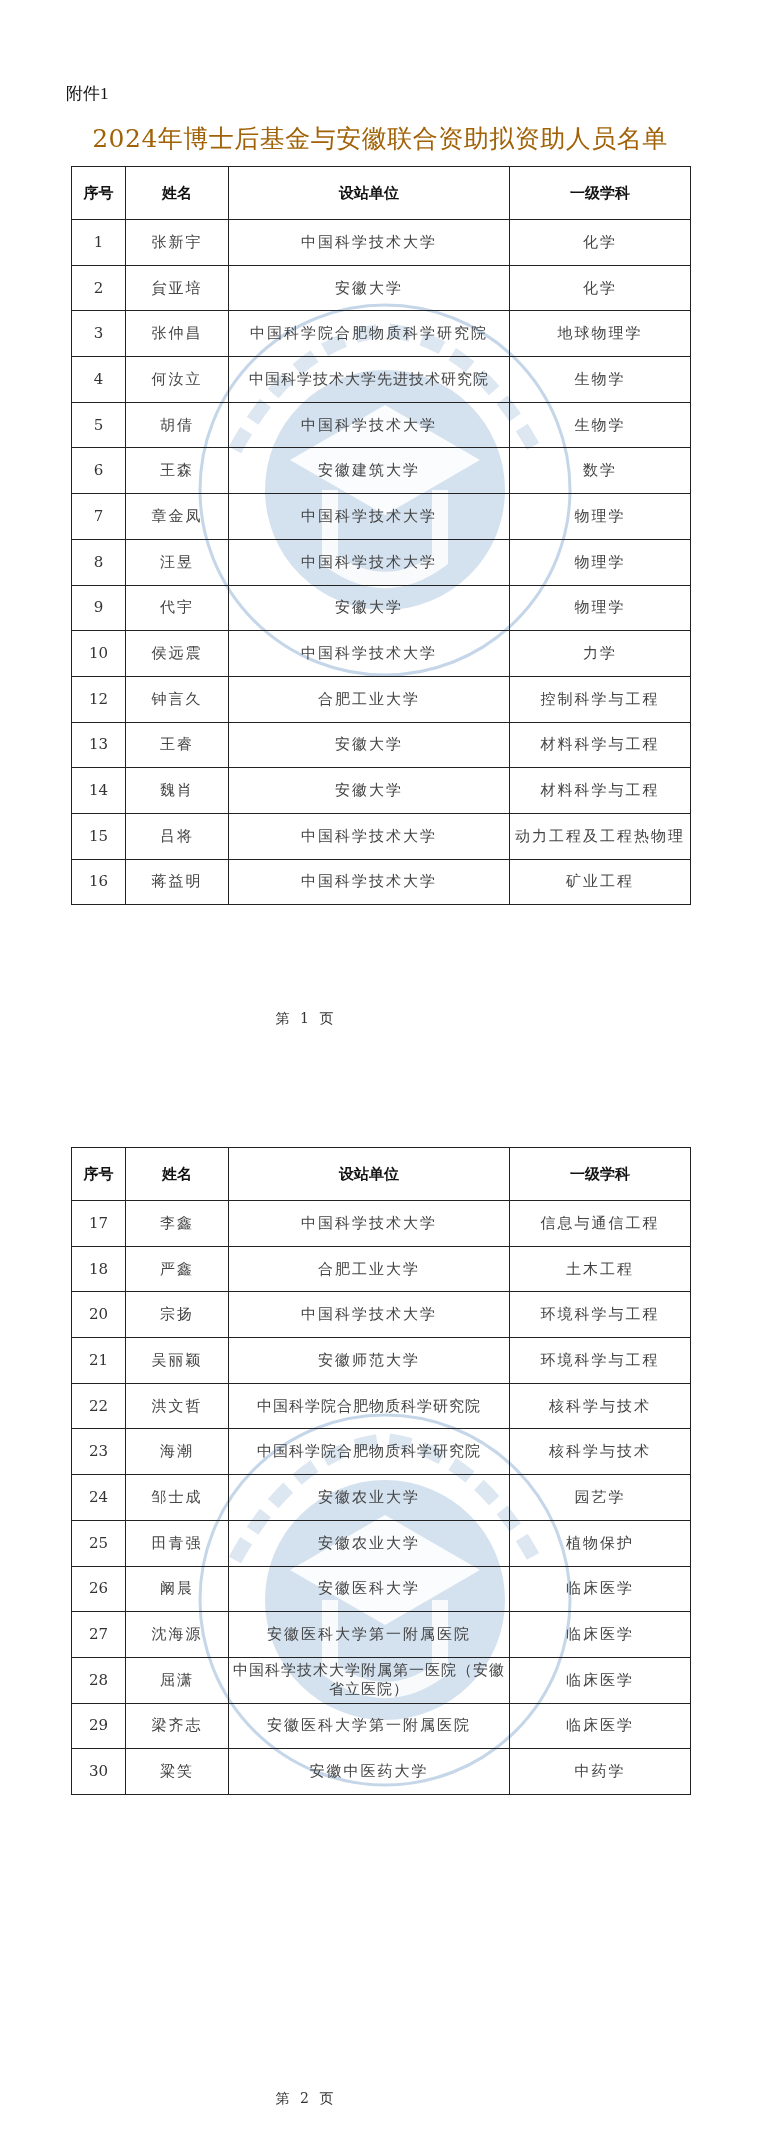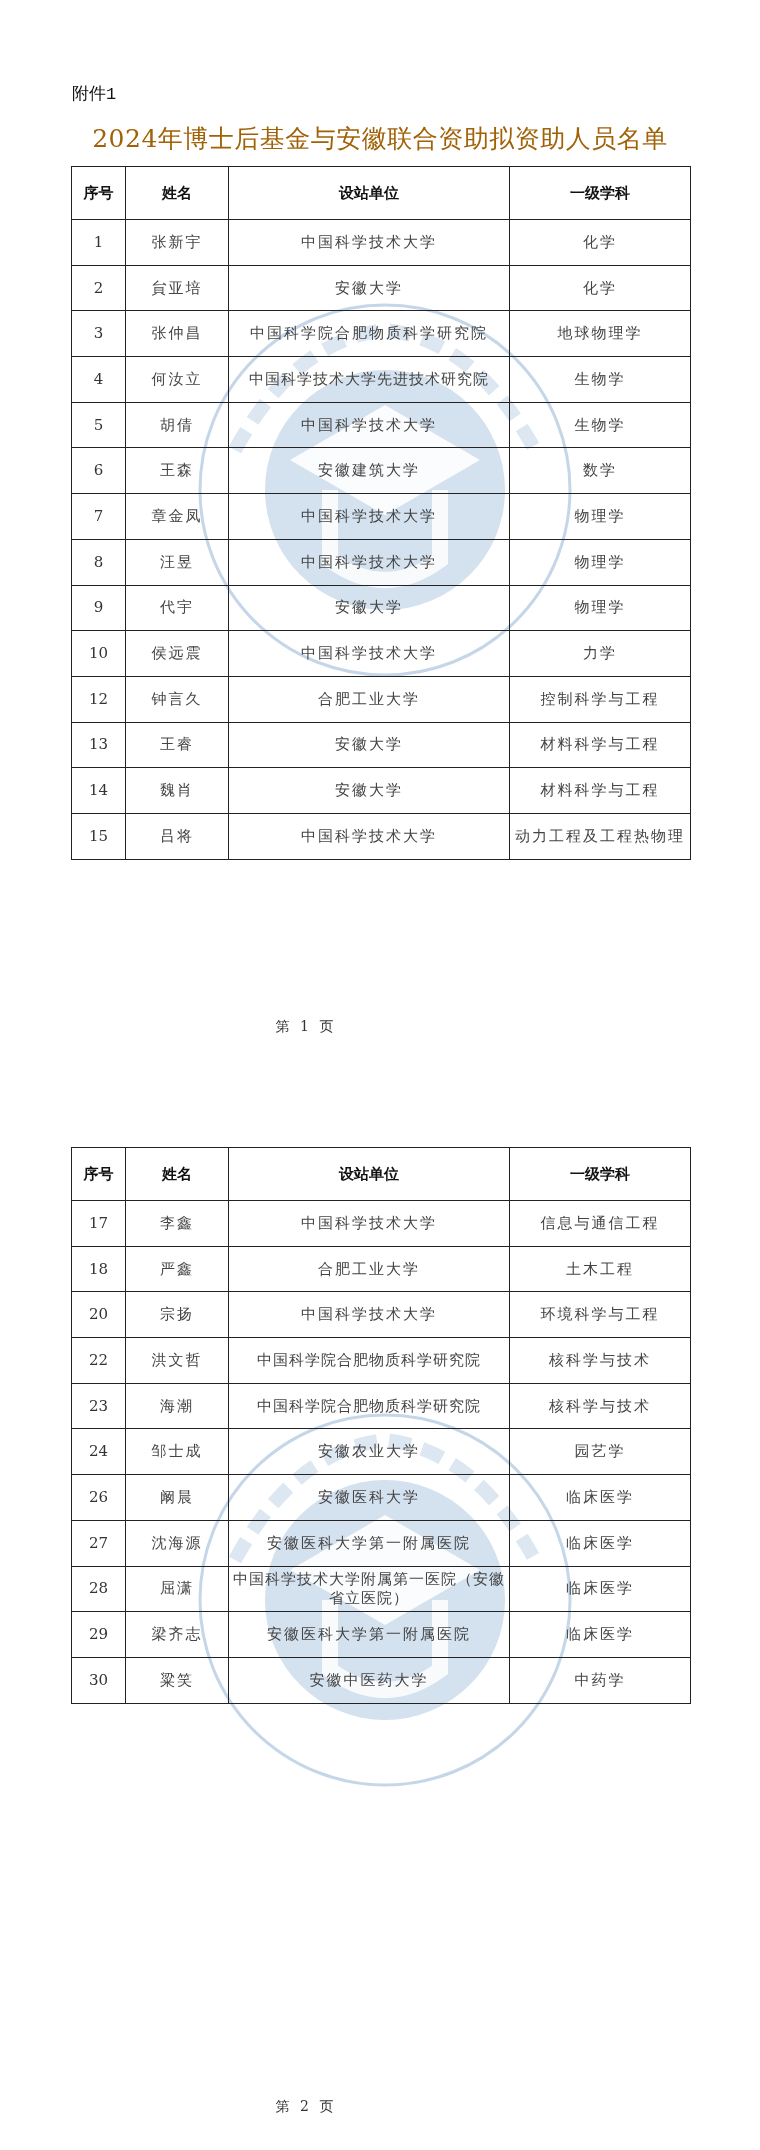--- a/index.html
+++ b/index.html
@@ -2,22 +2,22 @@
 <html><head>
   <meta charset="utf-8">
   <style>
     html, body { margin: 0; padding: 0; background: #ffffff; }
     body {
       width: 760px; height: 2150px; position: relative; overflow: hidden;
       font-family: "DejaVu Serif", "Liberation Serif", serif;
       color: #222;
     }
     .attachment-label {
-      position: absolute; left: 72px; top: 82px;
-      font-family: Liberation Mono, monospace;
+      position: absolute; left: 66px; top: 82px;
+      font-family: Liberation Serif, serif;
       font-size: 17px; color: #111;
     }
     .doc-title {
       position: absolute; left: 0; width: 760px; top: 122px;
       text-align: center;
       font-family: "DejaVu Serif", "Liberation Serif", serif;
       font-size: 25px; color: #a16207; letter-spacing: 0.5px;
     }
     .watermark {
       position: absolute; left: 195px; width: 380px; height: 380px;
@@ -45,21 +45,21 @@
       height: 53px;
     }
     table.roster td {
       font-family: "DejaVu Serif", "Liberation Serif", serif;
       font-size: 15px; color: #444; letter-spacing: 2px; line-height: 19px;
     }
     table.roster td.no { letter-spacing: 0; color: #333; }
     .page-no {
       position: absolute; left: 0; width: 612px; text-align: center;
       font-family: "DejaVu Serif", "Liberation Serif", serif;
-      font-size: 14px; color: #333; letter-spacing: 3px; margin-top: 8px;
+      font-size: 14px; color: #333; letter-spacing: 3px;
     }
   </style>
 </head>
 <body>
 
 <div class="attachment-label">附件1</div>
 <div class="doc-title">2024年博士后基金与安徽联合资助拟资助人员名单</div>
 
 <svg class="watermark" style="top:300px" viewBox="0 0 380 380">
   <circle cx="190" cy="190" r="185" fill="none" stroke="#2f6fb0" stroke-width="3"></circle>
@@ -162,20 +162,26 @@
         <td>魏肖</td>
         <td>安徽大学</td>
         <td>材料科学与工程</td>
       </tr>
     <tr>
         <td class="no">15</td>
         <td>吕将</td>
         <td>中国科学技术大学</td>
         <td>动力工程及工程热物理</td>
       </tr>
+    <tr>
+        <td class="no">16</td>
+        <td>蒋益明</td>
+        <td>中国科学技术大学</td>
+        <td>矿业工程</td>
+      </tr>
   </tbody>
 </table>
 
 <div class="page-no" style="top:1010px">第 1 页</div>
 
 <svg class="watermark" style="top:1410px" viewBox="0 0 380 380">
   <circle cx="190" cy="190" r="185" fill="none" stroke="#2f6fb0" stroke-width="3"></circle>
   <circle cx="190" cy="190" r="120" fill="#2f6fb0" opacity="0.75"></circle>
   <polygon points="190,105 285,160 190,215 95,160" fill="#ffffff" opacity="0.9"></polygon>
   <path d="M135 190 L135 260 Q190 300 245 260 L245 190" fill="none" stroke="#ffffff" stroke-width="16" opacity="0.85"></path>
@@ -210,38 +216,50 @@
         <td>合肥工业大学</td>
         <td>土木工程</td>
       </tr>
     <tr>
         <td class="no">20</td>
         <td>宗扬</td>
         <td>中国科学技术大学</td>
         <td>环境科学与工程</td>
       </tr>
     <tr>
+        <td class="no">21</td>
+        <td>吴丽颖</td>
+        <td>安徽师范大学</td>
+        <td>环境科学与工程</td>
+      </tr>
+    <tr>
         <td class="no">22</td>
         <td>洪文哲</td>
         <td style="letter-spacing:1px">中国科学院合肥物质科学研究院</td>
         <td>核科学与技术</td>
       </tr>
     <tr>
         <td class="no">23</td>
         <td>海潮</td>
         <td style="letter-spacing:1px">中国科学院合肥物质科学研究院</td>
         <td>核科学与技术</td>
       </tr>
     <tr>
         <td class="no">24</td>
         <td>邹士成</td>
         <td>安徽农业大学</td>
         <td>园艺学</td>
       </tr>
     <tr>
+        <td class="no">25</td>
+        <td>田青强</td>
+        <td>安徽农业大学</td>
+        <td>植物保护</td>
+      </tr>
+    <tr>
         <td class="no">26</td>
         <td>阚晨</td>
         <td>安徽医科大学</td>
         <td>临床医学</td>
       </tr>
     <tr>
         <td class="no">27</td>
         <td>沈海源</td>
         <td>安徽医科大学第一附属医院</td>
         <td>临床医学</td>

